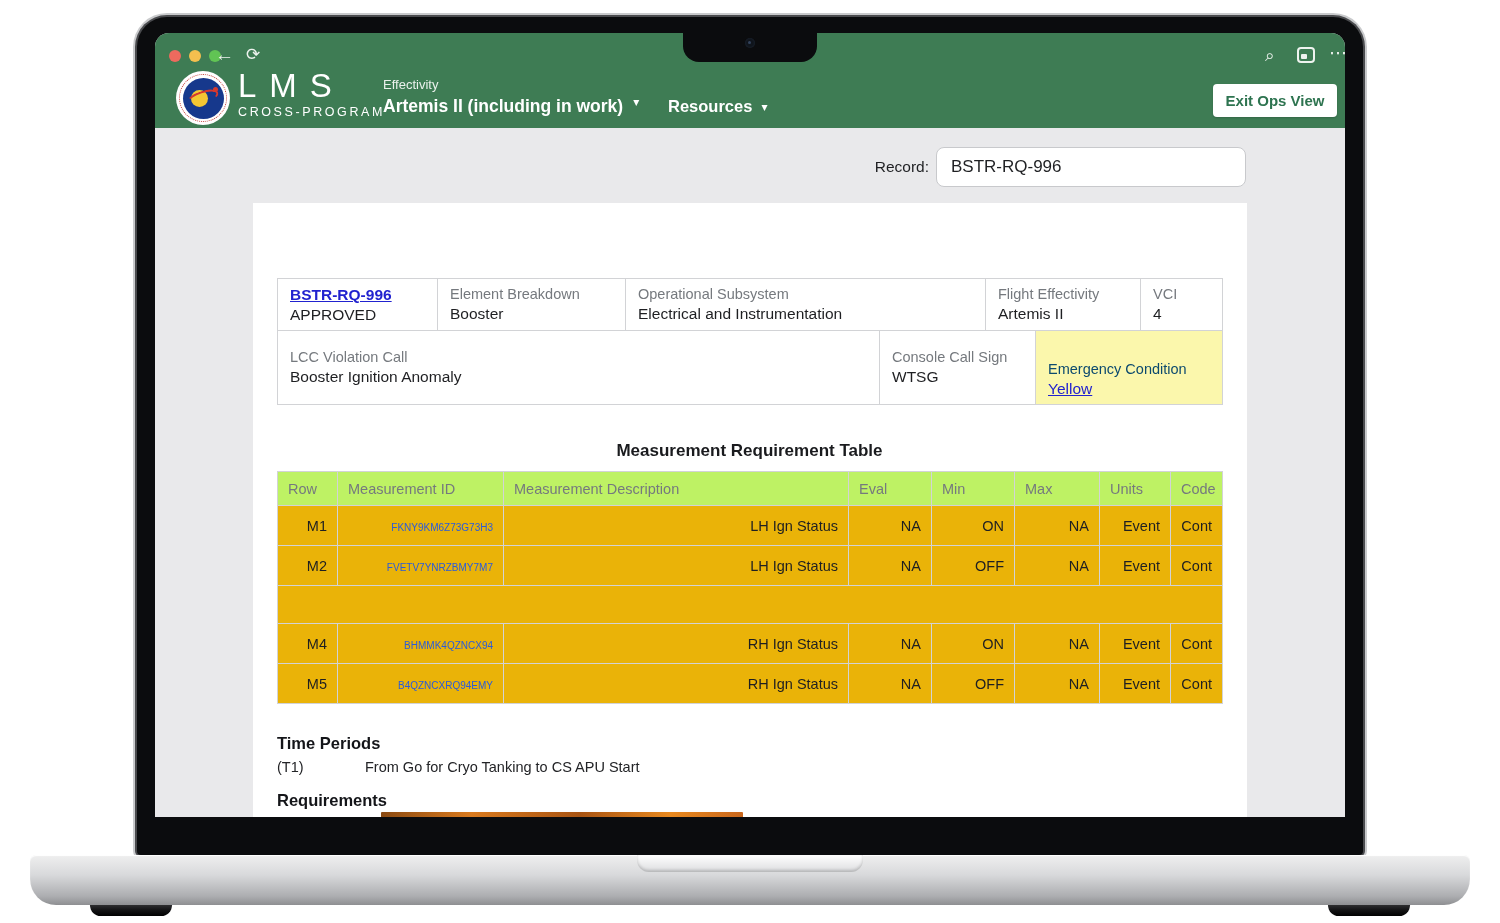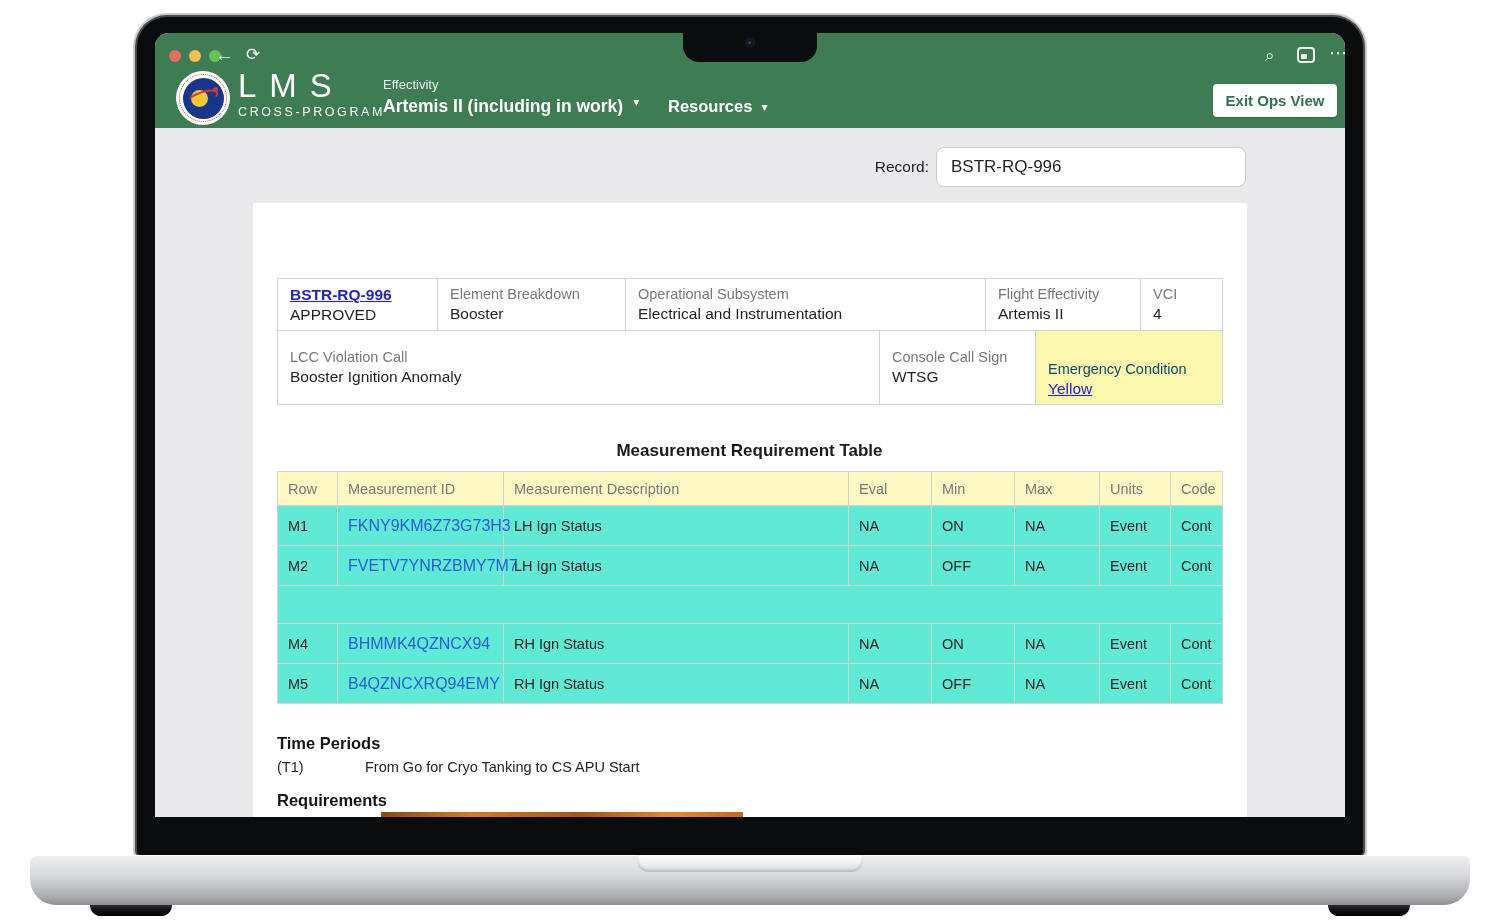--- a/index.html
+++ b/index.html
@@ -89,29 +89,29 @@
   .sum-table { width: 945px; margin-left: 24px; }
   .sum-table td { border: 1px solid #d2d3d6; background: #fff; padding: 6px 12px; vertical-align: middle; }
   .sum-1 { margin-top: 75px; } .sum-1 td { height: 52px; }
   .sum-2 { margin-top: -1px; border-radius: 13px; } .sum-2 td { height: 62px; }
   .cell-label { font-size: 14.5px; color: #75797e; margin-bottom: 3px; }
   .cell-value { font-size: 15.5px; color: #1e1f22; }
   .td-yellow { background: var(--highlight_yellow, #fbf7ac) !important; }
   .td-yellow .cell-label { color: #0c4a6e; margin-top: 24px; }
   a.link-strong { color: var(--link_blue, #2122cf); font-weight: 700; font-size: 15.5px; text-decoration: underline; }
   a.link-plain { color: var(--link_blue, #2122cf); font-size: 15.5px; text-decoration: underline; }
-  a.link-id { color: var(--table_link_blue, #2a5bdb); font-size: 16px; text-decoration: none; }
+  a.link-id { color: var(--table_link_blue, #2a5bdb); font-size: 10px; text-decoration: none; }
 
   .mt-title { margin: 36px 24px 0; width: 945px; text-align: center; font-size: 17px;
               font-weight: 700; color: #1a1b1e; }
   .mtable { width: 945px; margin: 10px 0 0 24px; }
-  .mtable th { background: #fef9c3; border: 1px solid #d2d3d6; font-weight: 400;
+  .mtable th { background: #bef264; border: 1px solid #d2d3d6; font-weight: 400;
                font-size: 14.5px; color: #75797e; text-align: left; padding: 0 10px; height: 34px; }
   .mtable td { border: 1px solid #d2d3d6; font-size: 14.5px; color: #1e1f22;
-               text-align: left; padding: 0 10px; height: 40px; background: #5eead4; }
+               text-align: right; padding: 0 10px; height: 40px; background: #eab308; }
   .mtable td.empty-cell { height: 38px; }
 
   .section-h { margin: 30px 24px 0; font-size: 16.5px; font-weight: 700; color: #141519; }
   .tp-row { display: flex; margin: 6px 24px 0; font-size: 14.5px; color: #232427; }
   .tp-id { width: 88px; }
   .req-h { margin-top: 16px; }
   .clip-strip { margin: 2px 0 0 128px; width: 362px; height: 6px; border-radius: 1px;
                 background: linear-gradient(90deg, #8a4a12, #d97a1e 25%, #a85413 55%, #e8891f 80%, #c9671d); }
 </style>
 </head>

